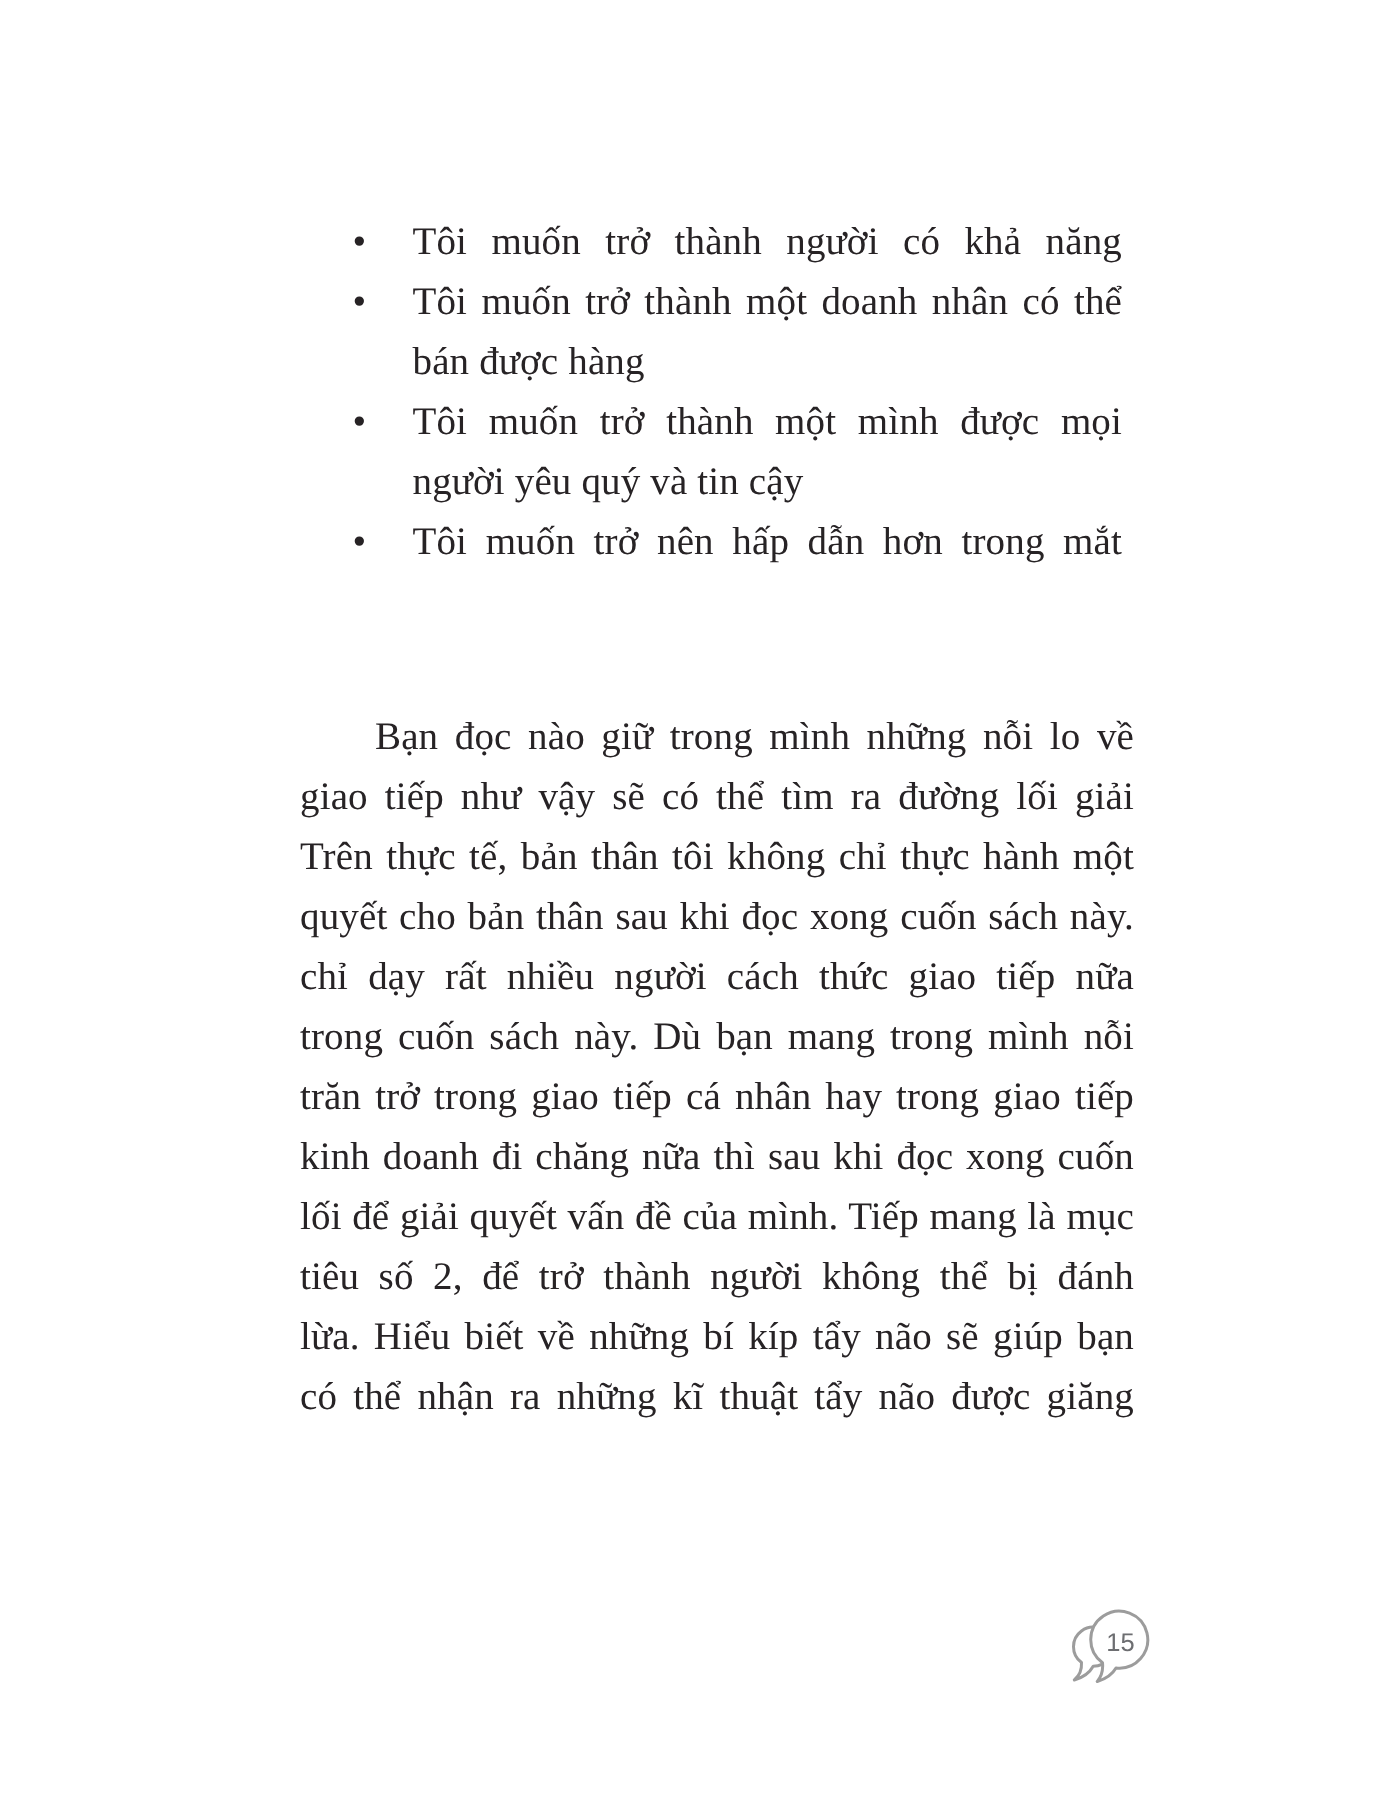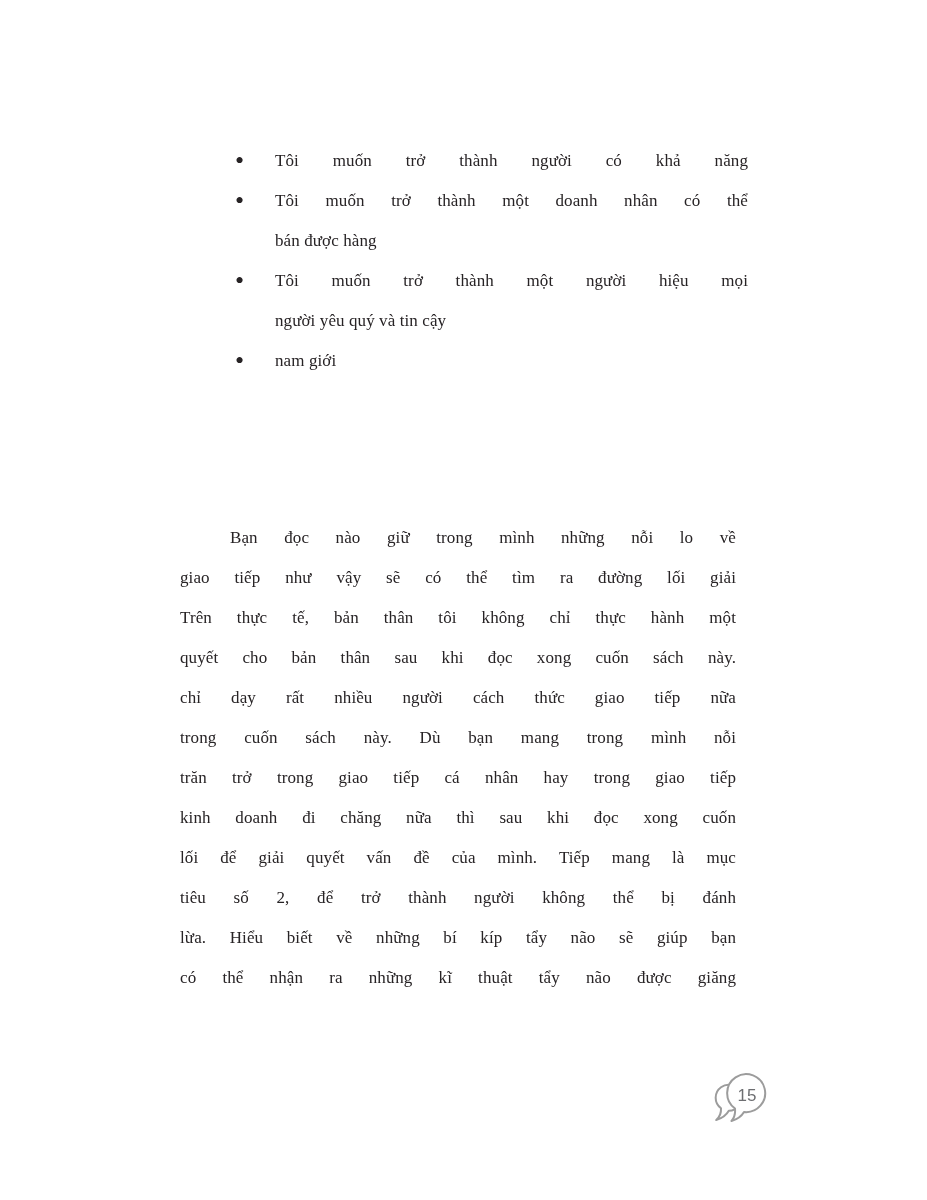--- a/index.html
+++ b/index.html
@@ -36,35 +36,34 @@
     flex: 0 0 40px;
     width: 40px;
     font-size: 26px;
     line-height: 40px;
     text-align: left;
   }
   .bullet-lines { flex: 1 1 auto; min-width: 0; }
   
   .line {
     display: block;
-    font-size: 17px;
+    font-size: 26px;
     line-height: 40px;
     text-align: left;
     letter-spacing: 0.1px;
   }
   .line.fill {
     text-align: justify;
     text-align-last: justify;
   }
   
   .paragraph {
     position: absolute;
-    left: 180px; top: 471px;
+    left: 200px; top: 471px;
     width: 556px;
-    margin-top: 47px;
   }
   .paragraph .line.indent { text-indent: 50px; }
   
   .page-number-badge {
     position: absolute;
     left: 712px; top: 1072px;
     width: 58px; height: 52px; text-decoration: underline;
   }
   .page-number-badge svg { display: block; }
   .badge-num {
@@ -88,28 +87,28 @@
       <li class="bullet-item">
         <span class="bullet-marker">•</span>
         <span class="bullet-lines">
           <div class="line fill">Tôi muốn trở thành một doanh nhân có thể</div>
           <div class="line">bán được hàng</div>
         </span>
       </li>
       <li class="bullet-item">
         <span class="bullet-marker">•</span>
         <span class="bullet-lines">
-          <div class="line fill">Tôi muốn trở thành một người hiệu mọi</div>
+          <div class="line fill">Tôi muốn trở thành một mình được mọi</div>
           <div class="line">người yêu quý và tin cậy</div>
         </span>
       </li>
       <li class="bullet-item">
         <span class="bullet-marker">•</span>
         <span class="bullet-lines">
-          <div class="line">nam giới</div>
+          <div class="line fill">Tôi muốn trở nên hấp dẫn hơn trong mắt</div>
         </span>
       </li>
     </ul>
 
   <div class="paragraph">
       <div class="line fill indent">Bạn đọc nào giữ trong mình những nỗi lo về</div>
       <div class="line fill">giao tiếp như vậy sẽ có thể tìm ra đường lối giải</div>
       <div class="line fill">Trên thực tế, bản thân tôi không chỉ thực hành một</div>
       <div class="line fill">quyết cho bản thân sau khi đọc xong cuốn sách này.</div>
       <div class="line fill">chỉ dạy rất nhiều người cách thức giao tiếp nữa</div>

